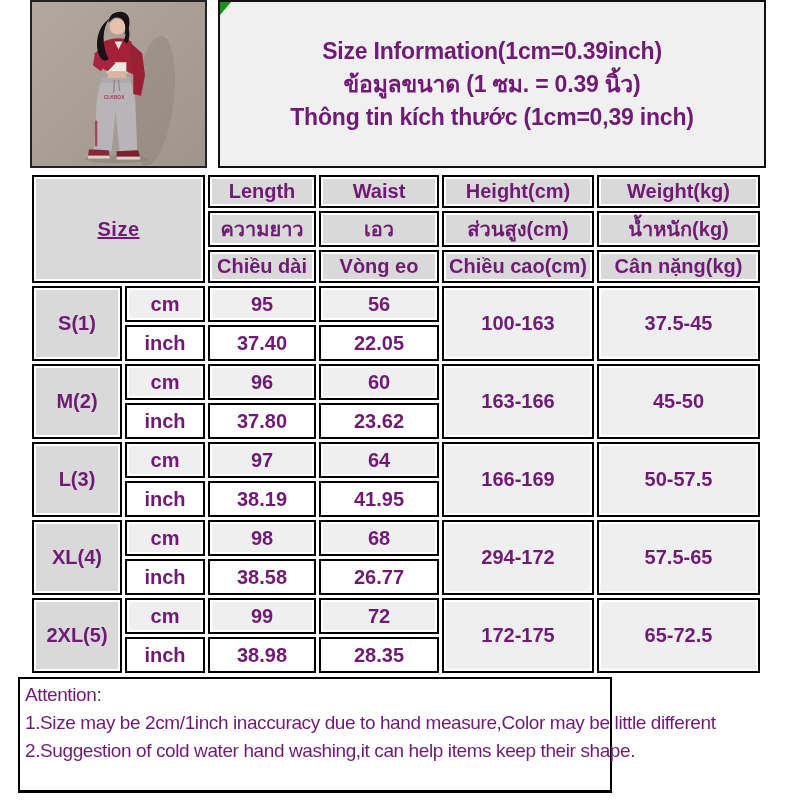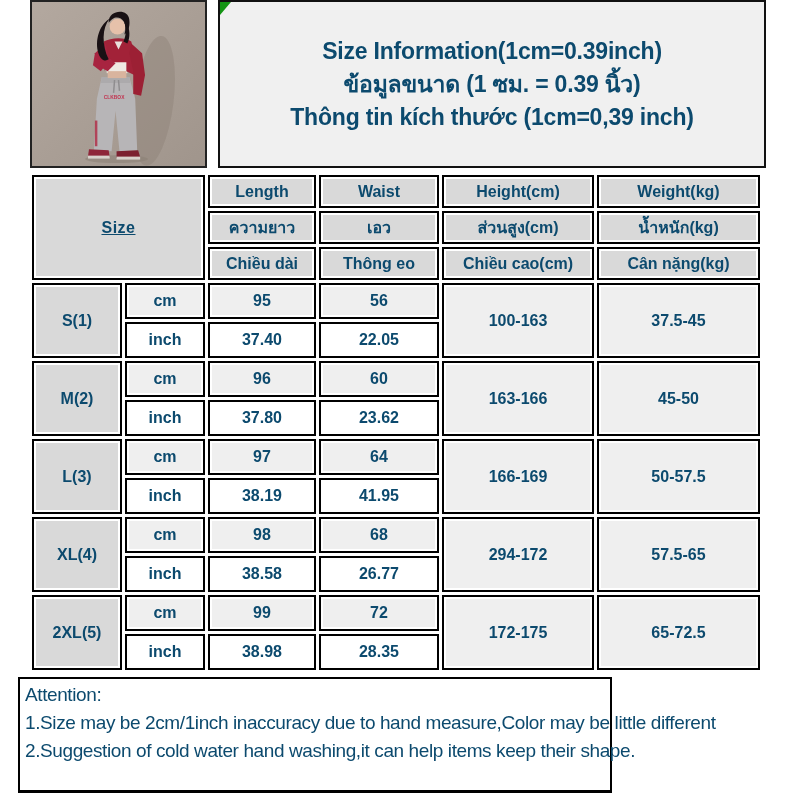--- a/index.html
+++ b/index.html
@@ -1,18 +1,18 @@
 <!DOCTYPE html>
 <html><head>
 <meta charset="utf-8">
 <style>
   html,body{margin:0;padding:0;background:#ffffff;}
   .canvas{
     position:relative;width:800px;height:800px;background:#ffffff;overflow:hidden;
-    font-family:"Liberation Sans","DejaVu Sans",sans-serif;color:#0c4a6e;
+    font-family:"Liberation Sans","DejaVu Sans",sans-serif;color:#701a75;
   }
 
   
   .photo{
     position:absolute;left:30px;top:0;width:177px;height:168px;
     border:2px solid #222;box-sizing:border-box;overflow:hidden;background:#a89e95;
   }
   .photo svg{display:block;width:100%;height:100%;}
 
   
@@ -31,21 +31,21 @@
 
   
   table.size-table{
     position:absolute;left:29px;top:172px;
     border-collapse:separate;border-spacing:3px;table-layout:fixed;
     background:#ffffff;
   }
   table.size-table td{
     border:2px solid #000;box-sizing:border-box;
     text-align:center;vertical-align:middle;
-    font-weight:bold;font-size:16px;padding:0;overflow:hidden;white-space:nowrap;margin-left:48px;
+    font-weight:bold;font-size:20px;padding:0;overflow:hidden;white-space:nowrap;margin-left:48px;
   }
   tr.hrow{height:33px;}
   tr.drow{height:36px;}
   td.g{background:#d9d9d9;box-shadow:inset 0 0 0 2px #fff;}
   td.lg{background:#efefef;box-shadow:inset 0 0 0 2px #fff;}
   td.w{background:#ffffff;}
   td.size-big{font-size:38px;letter-spacing:0.5px;text-decoration:underline;}
   td.th{font-size:19px;}
 
   
@@ -128,21 +128,21 @@
         <td class="g">Weight(kg)</td>
       </tr>
       <tr class="hrow">
         <td class="g th">ความยาว</td>
         <td class="g th">เอว</td>
         <td class="g th">ส่วนสูง(cm)</td>
         <td class="g th">น้ำหนัก(kg)</td>
       </tr>
       <tr class="hrow">
         <td class="g">Chiều dài</td>
-        <td class="g">Thông eo</td>
+        <td class="g">Vòng eo</td>
         <td class="g">Chiều cao(cm)</td>
         <td class="g">Cân nặng(kg)</td>
       </tr>
 
       <tr class="drow">
         <td class="g" rowspan="2">S(1)</td>
         <td class="lg">cm</td>
         <td class="lg">95</td>
         <td class="lg">56</td>
         <td class="lg" rowspan="2">100-163</td>

